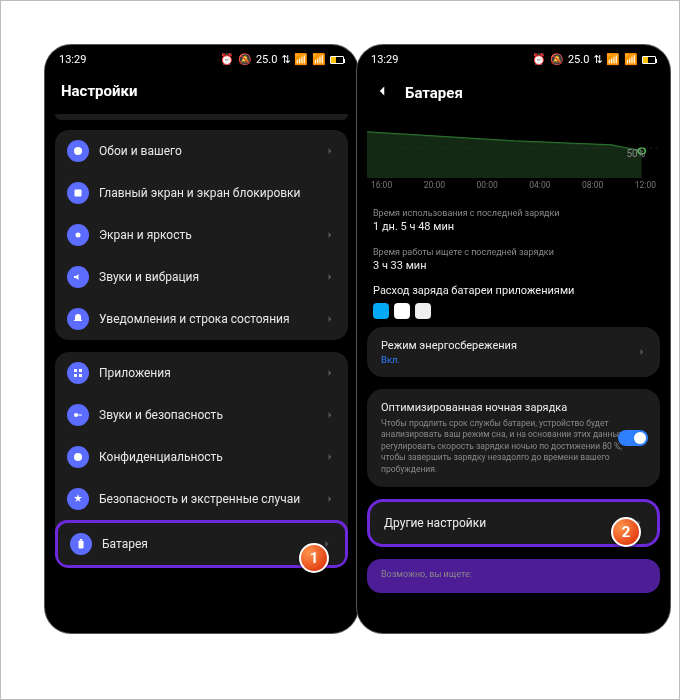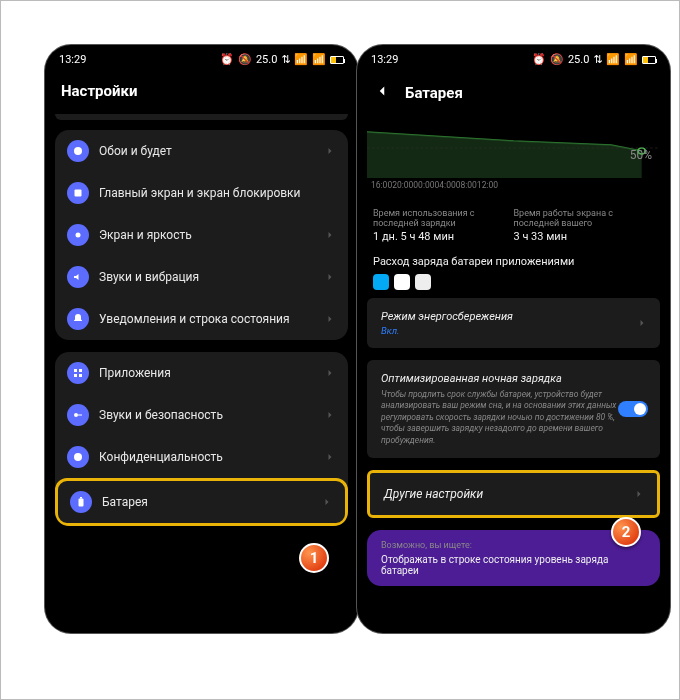--- a/index.html
+++ b/index.html
@@ -82,21 +82,21 @@
   .icon-badge svg{width:12px;height:12px;fill:#fff;}
   .chev {
     margin-left:auto;
     width:12px;height:12px;
     flex:0 0 12px;
   }
   .chev svg{width:12px;height:12px;fill:#555;}
 
   
   .highlight {
-    border:3px solid #eab308;
+    border:3px solid #6d28d9;
     border-radius:12px;
   }
 
   
   .callout {
     position:absolute;
     width:30px;height:30px;border-radius:15px;
     background: radial-gradient(circle at 30% 30%, #ff944d, #d82400);
     border:2px solid #fff;
     color:#fff;
@@ -112,53 +112,54 @@
 
   
   .chart-area {
     height:78px;
     margin:0 10px 8px;
     position:relative;
   }
   .chart-area svg{width:100%;height:60px;display:block;}
   .chart-labels{
     display:flex;
+    justify-content:space-between;
     color:#777;
     font-size:8.5px;
     padding: 2px 4px 0;
   }
   .chart-y{
-    position:absolute;right:8px;top:30px;
-    color:#888;font-size:12px;margin-left:12px;
+    position:absolute;right:15px;top:30px;
+    color:#888;font-size:10px;margin-left:12px;
   }
   .metrics {
     display:flex;
-    gap:0;
+    gap:14px;
     padding: 4px 16px 10px;
     font-size:9px;
     color:#888;
+    flex-direction:column;
   }
   .metrics .col{flex:1;}
   .metrics .val{color:#eee;font-size:11px;margin-top:2px;}
   .usage-row {
     padding: 2px 16px 8px;
     font-size:11px;
     color:#eee;
   }
   .app-icons{display:flex;gap:5px;margin-top:6px;}
   .app-icons span{width:16px;height:16px;border-radius:4px;}
 
   .b-card {
     background:#1c1c1c;
-    border-radius:6px;
+    border-radius:16px;
     margin: 0 10px 12px;
     padding: 12px 14px;
     color:#eee;
     position:relative;
-    font-style:italic;
   }
   .b-card.small{font-size:11px;}
   .b-card .sub{color:#888;font-size:8.5px;line-height:1.35;margin-top:4px;}
   .b-card .status{color:#2f7fff;font-size:9.5px;margin-top:2px;}
   .toggle{
     position:absolute;right:12px;top:50%;transform:translateY(-50%);
     width:30px;height:16px;border-radius:8px;background:#2f7fff;
   }
   .toggle::after{content:'';position:absolute;right:2px;top:2px;width:12px;height:12px;border-radius:6px;background:#fff;}
   .b-card .chev-abs{position:absolute;right:12px;top:50%;transform:translateY(-50%);}
@@ -200,21 +201,21 @@
 
     <div class="card partial-top" style="height:6px;margin-bottom:10px;"></div>
 
     <div class="card">
       <div class="row">
         <span class="icon-badge">
             <svg viewBox="0 0 24 24">
               <circle cx="12" cy="12" r="8"></circle>
             </svg>
           </span>
-        <span>Обои и будет</span>
+        <span>Обои и вашего</span>
         <span class="chev"><svg viewBox="0 0 24 24">
               <path d="M9 6l6 6-6 6"></path>
             </svg></span>
       </div>
       <div class="row">
         <span class="icon-badge">
             <svg viewBox="0 0 24 24">
               <rect x="5" y="5" width="14" height="14" rx="2"></rect>
             </svg>
           </span>
@@ -282,20 +283,31 @@
               <path d="M9 6l6 6-6 6"></path>
             </svg></span>
       </div>
       <div class="row">
         <span class="icon-badge">
             <svg viewBox="0 0 24 24">
               <circle cx="12" cy="12" r="8"></circle>
             </svg>
           </span>
         <span>Конфиденциальность</span>
+        <span class="chev"><svg viewBox="0 0 24 24">
+              <path d="M9 6l6 6-6 6"></path>
+            </svg></span>
+      </div>
+      <div class="row">
+        <span class="icon-badge">
+            <svg viewBox="0 0 24 24">
+              <path d="M12 2l2 6h6l-5 4 2 6-5-4-5 4 2-6-5-4h6z"></path>
+            </svg>
+          </span>
+        <span>Безопасность и экстренные случаи</span>
         <span class="chev"><svg viewBox="0 0 24 24">
               <path d="M9 6l6 6-6 6"></path>
             </svg></span>
       </div>
       <div class="row highlight">
         <span class="icon-badge">
             <svg viewBox="0 0 24 24">
               <rect x="7" y="5" width="10" height="16" rx="2"></rect>
               <rect x="10" y="2" width="4" height="3"></rect>
             </svg>
@@ -352,21 +364,21 @@
         <span>12:00</span>
     </div>
   </div>
 
   <div class="metrics">
     <div class="col">
       <div>Время использования с последней зарядки</div>
       <div class="val">1 дн. 5 ч 48 мин</div>
     </div>
     <div class="col">
-      <div>Время работы экрана с последней вашего</div>
+      <div>Время работы ищете с последней зарядки</div>
       <div class="val">3 ч 33 мин</div>
     </div>
   </div>
 
   <div class="usage-row">
     <div>Расход заряда батареи приложениями</div>
     <div class="app-icons">
       <span style="background:#03a9f4;"></span>
       <span style="background:#fff;"></span>
       <span style="background:#eee;"></span>
@@ -389,18 +401,17 @@
 
   <div class="b-card small highlight" style="padding:14px;">
     <span style="font-size:12px;">Другие настройки</span>
     <span class="chev chev-abs"><svg viewBox="0 0 24 24">
           <path d="M9 6l6 6-6 6"></path>
         </svg></span>
   </div>
 
   <div class="hint-card">
     <div class="lbl">Возможно, вы ищете:</div>
-    <div>Отображать в строке состояния уровень заряда батареи</div>
   </div>
 </div>
 
 <div class="callout one">1</div>
 <div class="callout two">2</div>
 
 </body></html>

